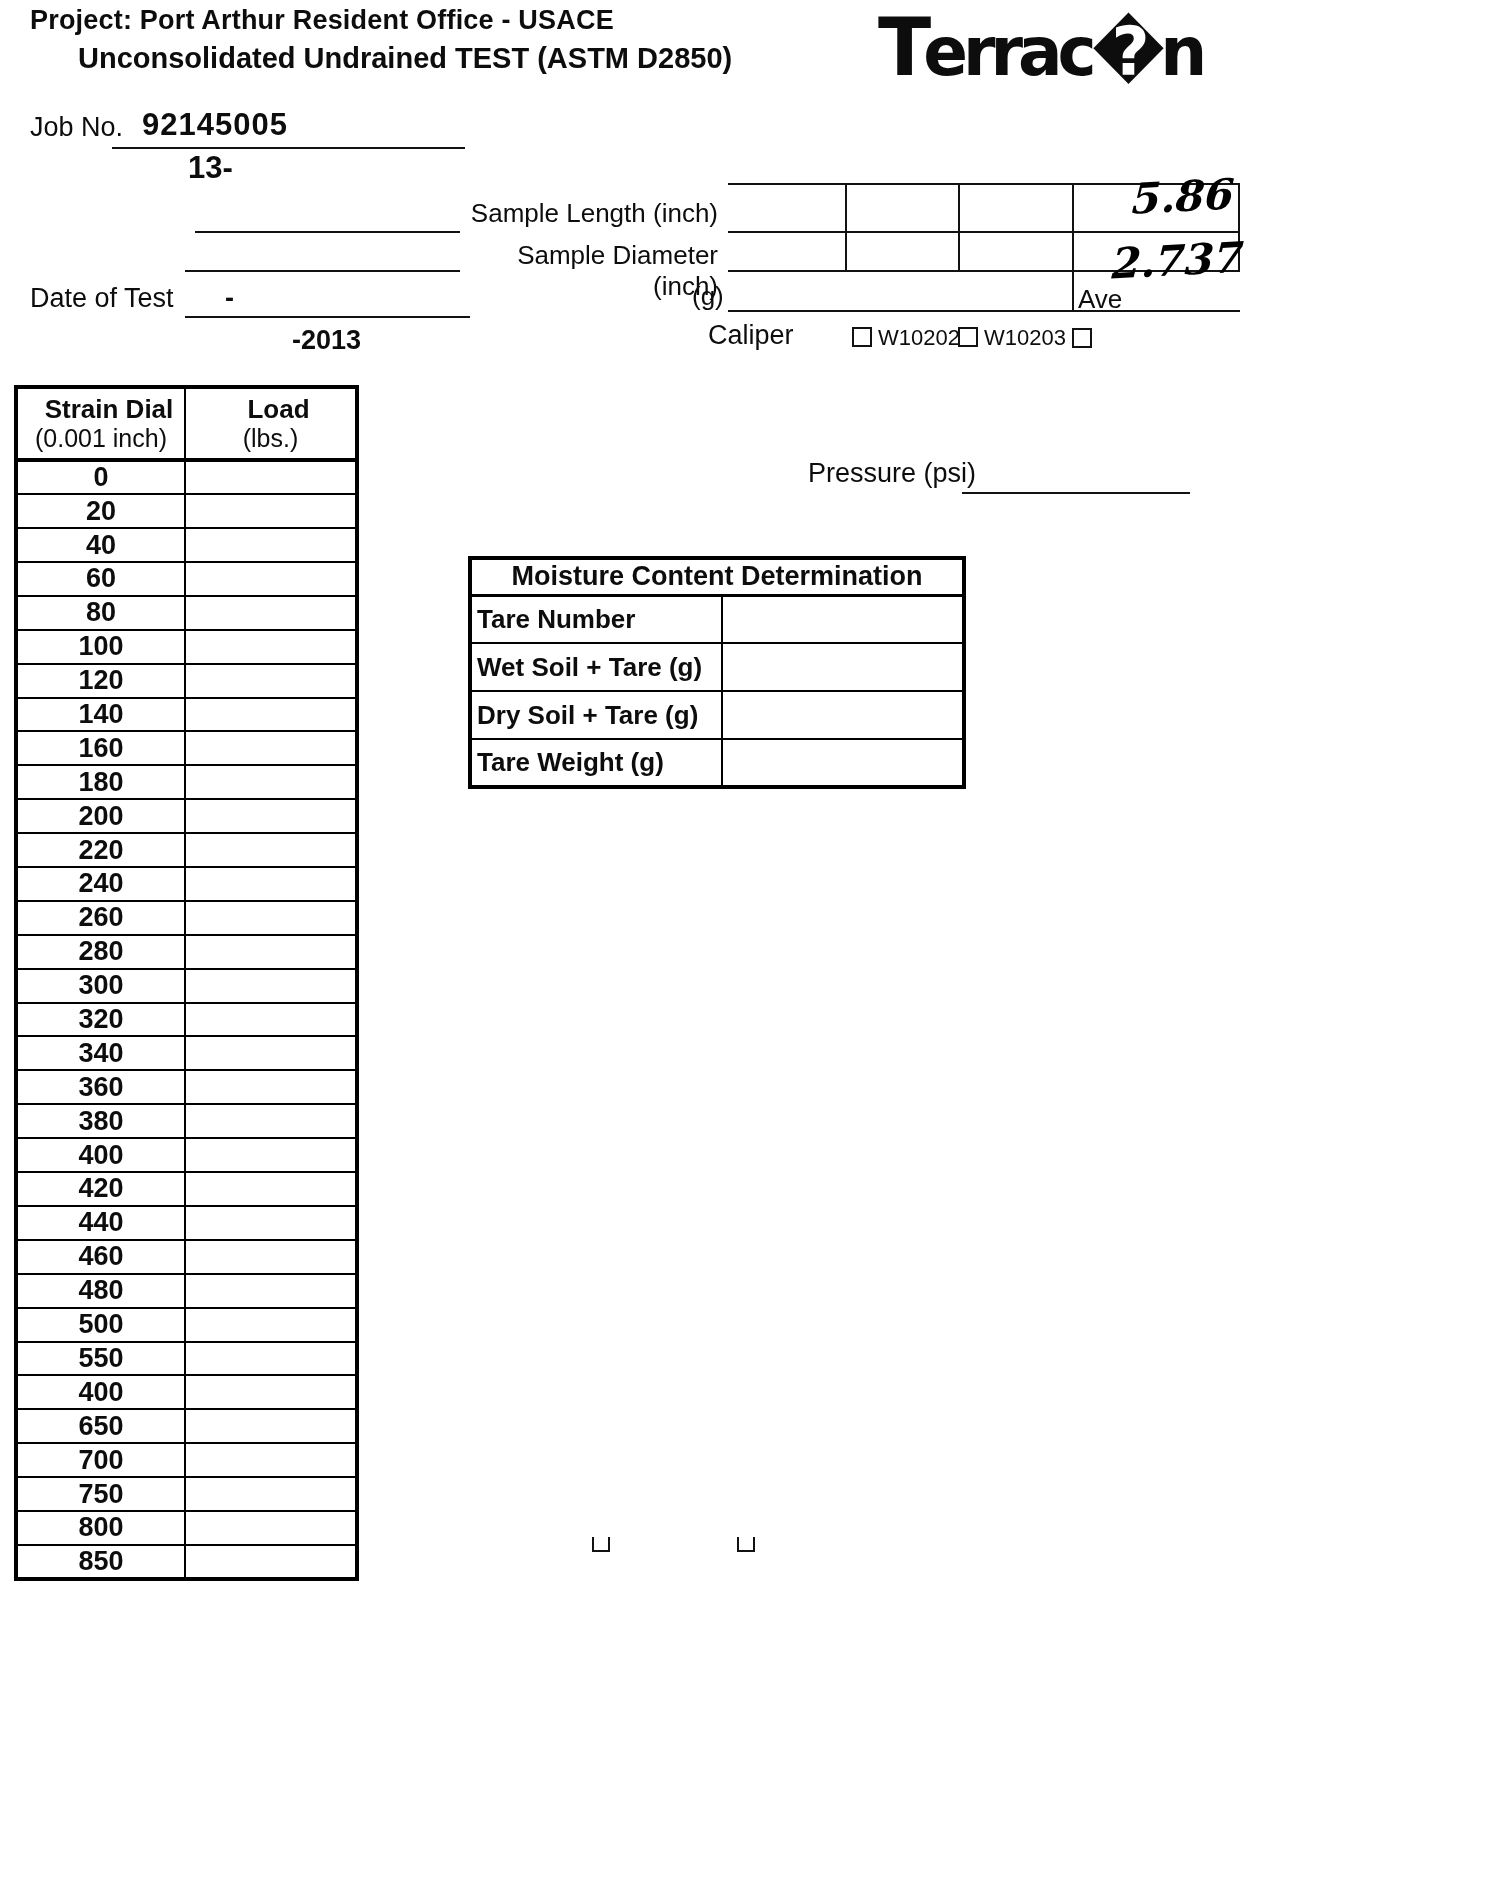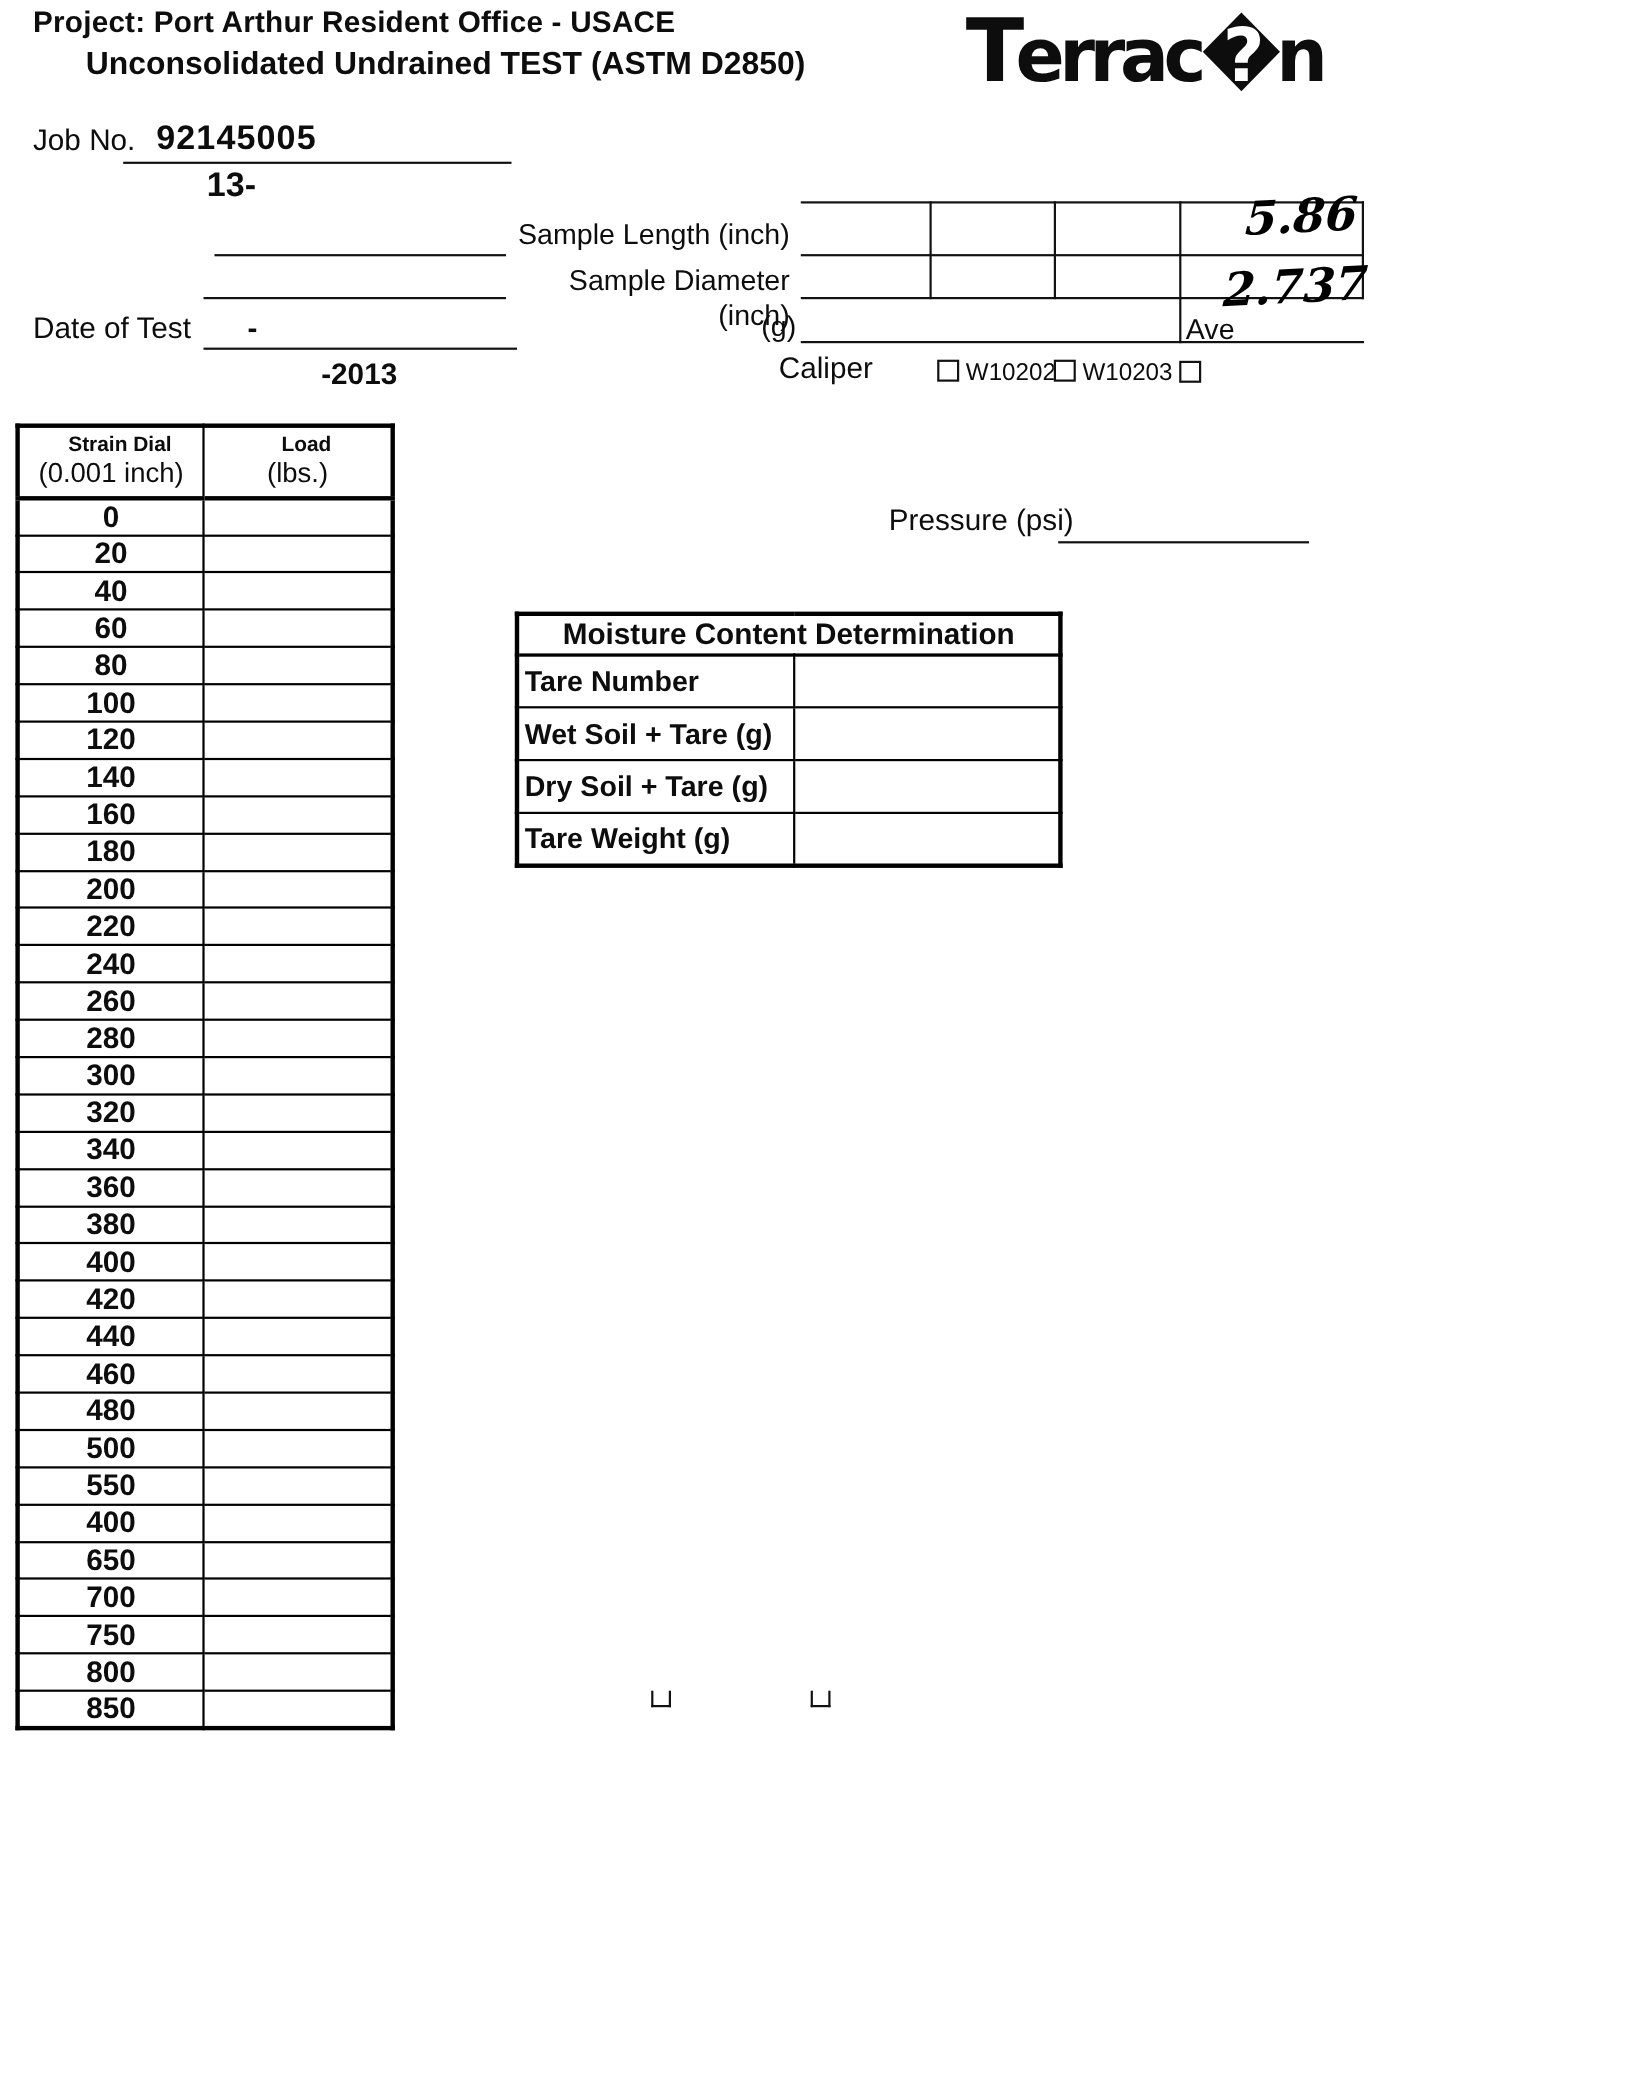--- a/index.html
+++ b/index.html
@@ -67,21 +67,21 @@
     border-collapse:collapse;
     border:4px solid #000;
     table-layout:fixed;
   }
   .strain-table th {
     border:2px solid #000;
     border-bottom:4px solid #000;
     padding:2px 0 6px 0;
     vertical-align:top;
   }
-  .strain-table .h-main { font-size:19px; font-weight:700; line-height:1.1; padding-top:4px;padding-left:16px; }
+  .strain-table .h-main { font-size:26px; font-weight:700; line-height:1.1; padding-top:4px;padding-left:16px; }
   .strain-table .h-sub  { font-size:25px; font-weight:400; line-height:1.15; }
   .strain-table td {
     border:2px solid #000;
     height:33.9px;
     font-size:27px; font-weight:600;
     text-align:center;
     line-height:1;
   }
 
   

